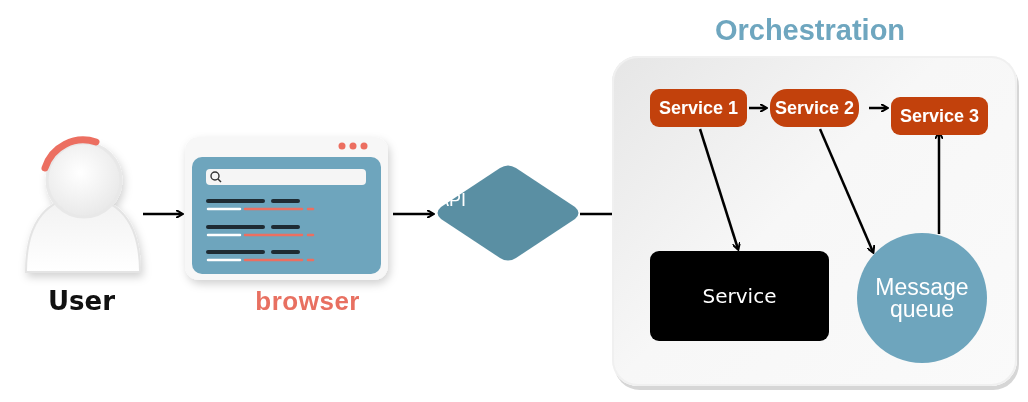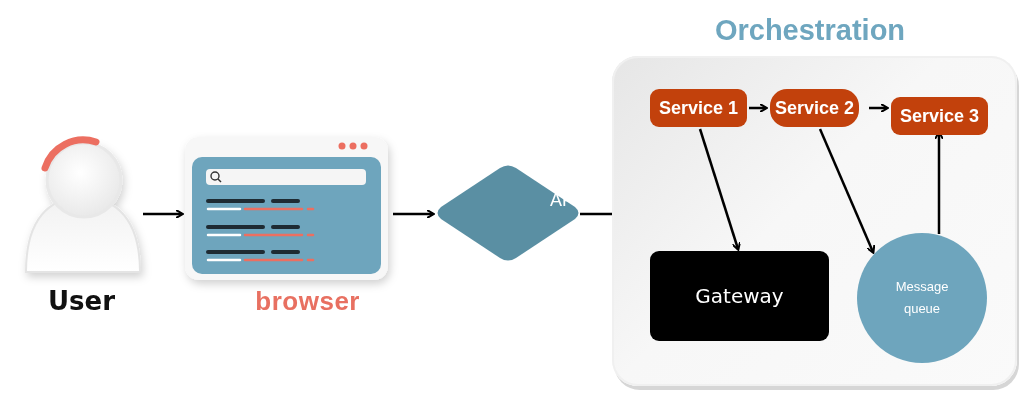--- a/index.html
+++ b/index.html
@@ -8,22 +8,22 @@
   .label { font-family:"DejaVu Sans", sans-serif; }
   #user-label { left:48px; top:286px; width:70px; font-size:26px; font-weight:bold; color:#111; font-family:"DejaVu Sans", sans-serif; }
   #browser-label { left:210px; top:286px; width:150px; text-align:right; font-size:26px; font-weight:bold; color:#e87061; font-family:"Liberation Sans", sans-serif; letter-spacing:0.5px; }
   #orch-title { left:670px; top:14px; width:280px; text-align:center; font-size:29px; font-weight:bold; color:#6ea6bf; }
   #orch-box { left:612px; top:56px; width:405px; height:330px; border-radius:26px; background:linear-gradient(135deg,#e6e6e6 0%, #f7f7f7 45%, #fafafa 100%); box-shadow: 2px 4px 0 #d6d6d6, 0 0 0 2px #f0f0f0 inset; }
   .svc { height:38px; border-radius:9px; background:#c2410c; color:#fff; font-size:18px; display:flex; align-items:center; justify-content:center;font-weight:bold; }
   #svc1 { left:650px; top:89px; width:97px; }
   #svc2 { left:770px; top:89px; width:89px;border-radius:17px; }
   #svc3 { left:891px; top:89px; width:97px;margin-top:8px; }
   #database { left:650px; top:251px; width:179px; height:90px; background:#000; border-radius:9px; color:#fff; font-family:"DejaVu Sans", sans-serif; font-size:20px; display:flex; align-items:center; justify-content:center; }
-  #mq { left:857px; top:233px; width:130px; height:130px; border-radius:50%; background:#6ea5bd; color:#fff; font-size:13px; display:flex; align-items:center; justify-content:center; text-align:center; line-height:22px; flex-direction:column; }
-  #gw-text { left:437px; top:189px; width:142px; text-align:right; color:#fff; font-size:18px; line-height:22px; }
+  #mq { left:857px; top:233px; width:130px; height:130px; border-radius:50%; background:#6ea5bd; color:#fff; font-size:23px; display:flex; align-items:center; justify-content:center; text-align:center; line-height:22px; flex-direction:column; }
+  #gw-text { left:437px; top:189px; width:142px; text-align:left; color:#fff; font-size:18px; line-height:22px; }
 </style>
 </head>
 <body>
 
 <svg class="abs" style="left:0;top:0" width="1028" height="402" viewBox="0 0 1028 402">
   <defs>
     <marker id="ah" markerWidth="8" markerHeight="8" refX="6" refY="4" orient="auto" markerUnits="userSpaceOnUse">
       <path d="M0,0 L7,4 L0,8" fill="none" stroke="#000" stroke-width="2"></path>
     </marker>
     <radialGradient id="headg" cx="0.45" cy="0.4" r="0.6">
@@ -107,19 +107,19 @@
   <div>API</div>
 </div>
 
 <div class="abs" id="orch-title">Orchestration</div>
 
 <div class="abs svc" id="svc1">Service 1</div>
 <div class="abs svc" id="svc2">Service 2</div>
 <div class="abs svc" id="svc3">Service 3</div>
 
 <div class="abs" id="database">
-  <span>Gateway</span>
+  <span>Service</span>
 </div>
 
 <div class="abs" id="mq">
   <span>Message</span>
   <span>queue</span>
 </div>
 
 </body></html>

